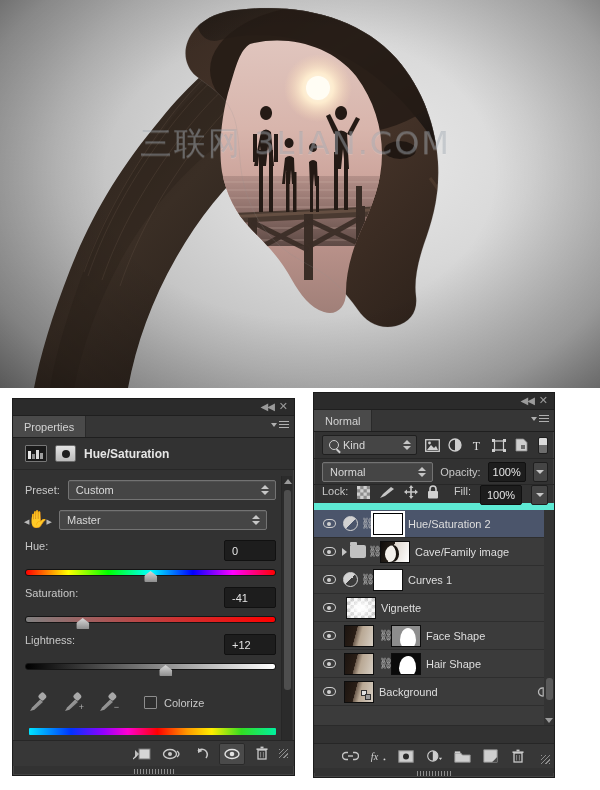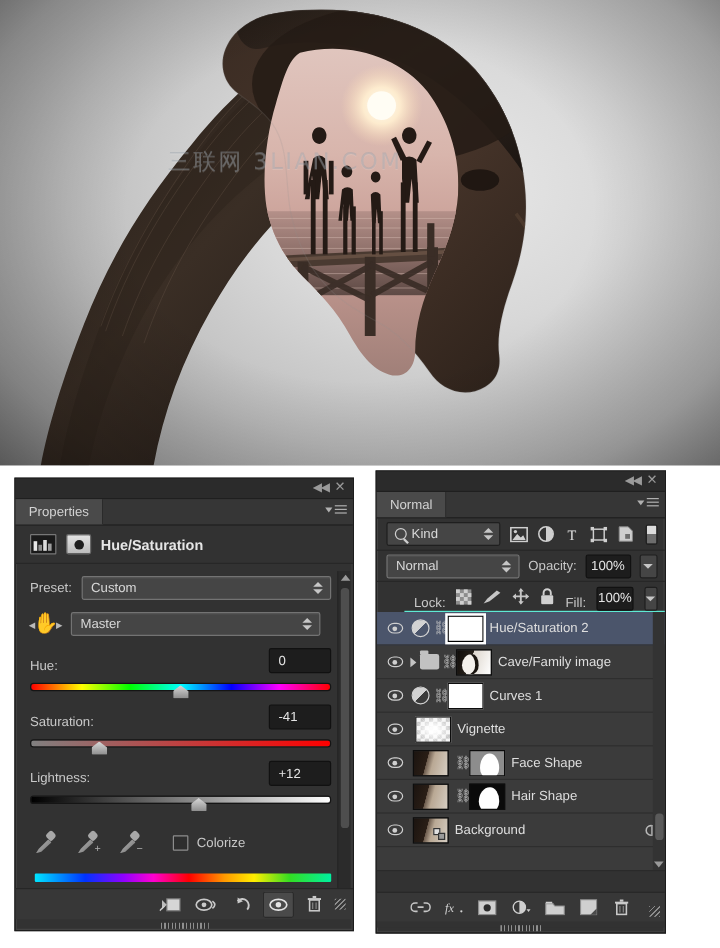--- a/index.html
+++ b/index.html
@@ -22,21 +22,21 @@
     background:
       radial-gradient(ellipse 85% 95% at 62% 40%, #e8e8e8 0%, #d8d8d8 32%, #bdbdbd 62%, #9b9b9b 88%, #8a8a8a 100%);
   }
   #vignette {
     background:
       radial-gradient(ellipse 72% 82% at 50% 45%, rgba(0,0,0,0) 45%, rgba(0,0,0,0.20) 80%, rgba(0,0,0,0.42) 100%);
   }
   #watermark {
     position: absolute; left: 140px; top: 122px;
     font-family: "DejaVu Sans", sans-serif;
-    font-size: 19px; letter-spacing: 2px;
+    font-size: 32px; letter-spacing: 2px;
     color: rgba(150,160,170,0.40);
     white-space: nowrap; user-select: none;
     text-shadow: 0 1px 0 rgba(255,255,255,0.12);
     z-index: 6;
   }
 
   
   .panel {
     position: absolute;
     background: #323232;
@@ -124,21 +124,21 @@
   #master-sel { width: 208px; margin-left: 8px; }
 
   .hand-icon {
     width: 26px; height: 22px; position: relative;
     color: #b9b9b9; font-size: 17px; line-height: 22px; text-align: center;
   }
   .hand-icon .arw { position: absolute; top: 2px; font-size: 7px; color: #b9b9b9; }
   .hand-icon .arw.l { left: -1px; } .hand-icon .arw.r { right: -1px; }
 
   .slider-block { padding: 0 18px 0 12px; margin-bottom: 4px; }
-  .slider-head { display: flex; align-items: flex-end; justify-content: space-between; margin-bottom: 6px; }
+  .slider-head { display: flex; align-items: flex-start; justify-content: space-between; margin-bottom: 6px; }
   .numbox {
     width: 52px; height: 21px; background: #1d1d1d; border: 1px solid #111;
     color: #e4e4e4; font-size: 11px; display: flex; align-items: center;
     padding-left: 7px; border-radius: 2px;
   }
   .track-wrap { position: relative; height: 16px; }
   .track {
     position: absolute; top: 2px; left: 0; right: 0; height: 7px;
     border-radius: 3px; border: 1px solid #151515;
   }
@@ -235,22 +235,22 @@
   .valbox {
     height: 20px; background: #1d1d1d; border: 1px solid #111; color: #e4e4e4;
     font-size: 11px; display: flex; align-items: center; justify-content: center;
     border-radius: 2px;
   }
   .valdrop { width: 17px; height: 20px; background: #454545; border: 1px solid #1f1f1f;
     border-radius: 2px; display: flex; align-items: center; justify-content: center; cursor: pointer; }
   .valdrop i { width: 0; height: 0; border-left: 4px solid transparent; border-right: 4px solid transparent;
     border-top: 4px solid #c6c6c6; }
 
-  #lay-lock { height: 25px; display: flex; align-items: flex-end; padding: 0 6px 0 8px; gap: 9px;
-    border-bottom: 1px solid #5eead4; margin-left: 23px; }
+  #lay-lock { height: 25px; display: flex; align-items: flex-start; padding: 0 6px 0 8px; gap: 9px;
+    border-bottom: 7px solid #5eead4; }
 
   #lay-list { position: relative; height: 215px; background: #3b3b3b; overflow: hidden; }
   .layer-row {
     height: 28px; display: flex; align-items: center;
     border-bottom: 1px solid #2e2e2e; padding-left: 4px; cursor: pointer;
   }
   .layer-row.selected { background: #4b556b; }
   .eye {
     width: 22px; display: flex; align-items: center; justify-content: center; cursor: pointer;
   }

